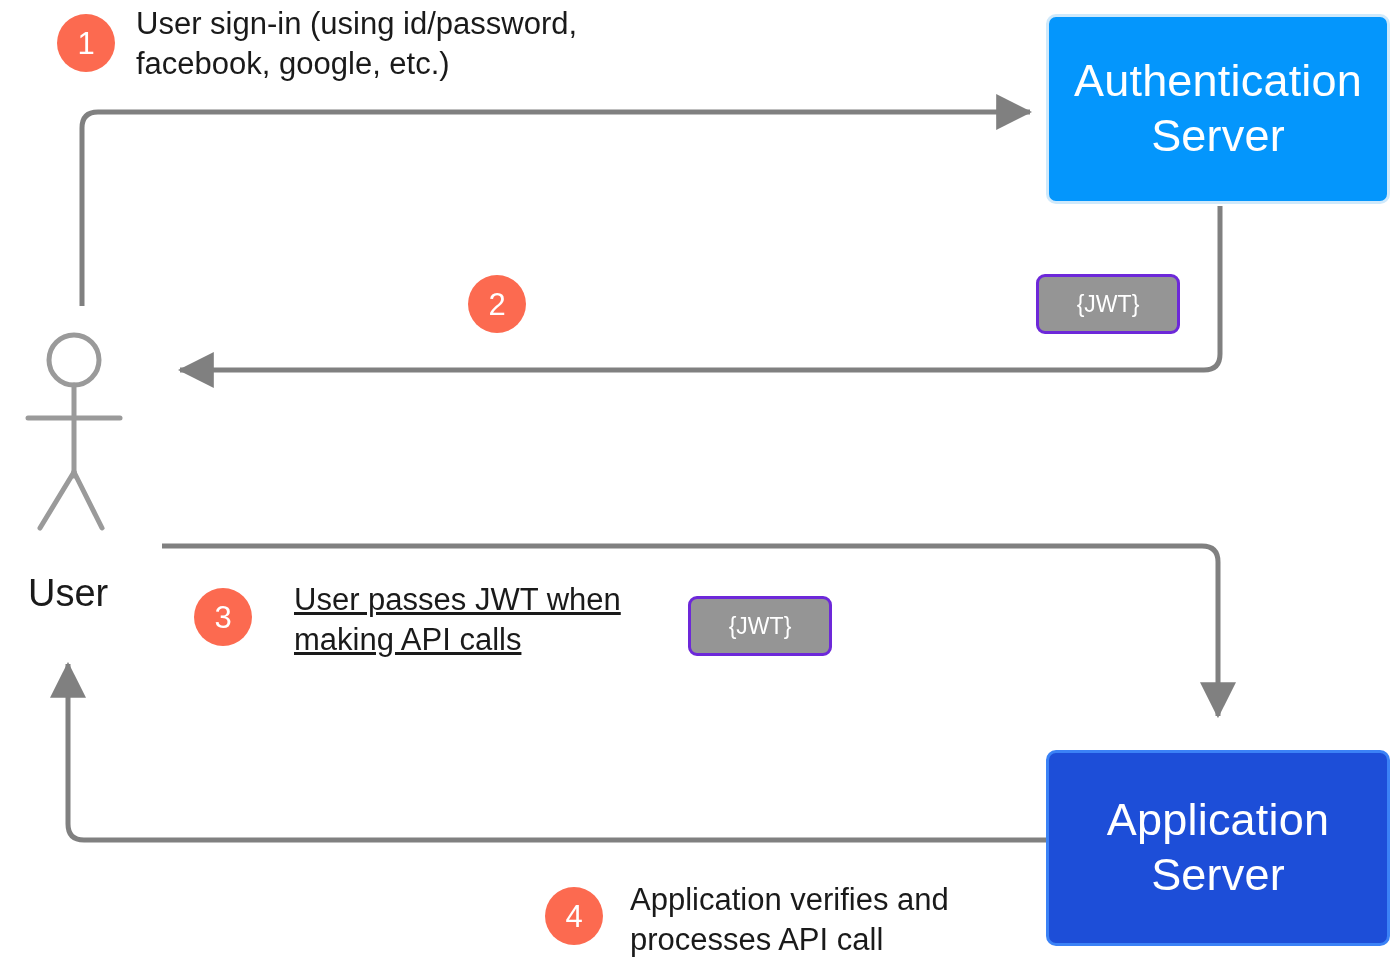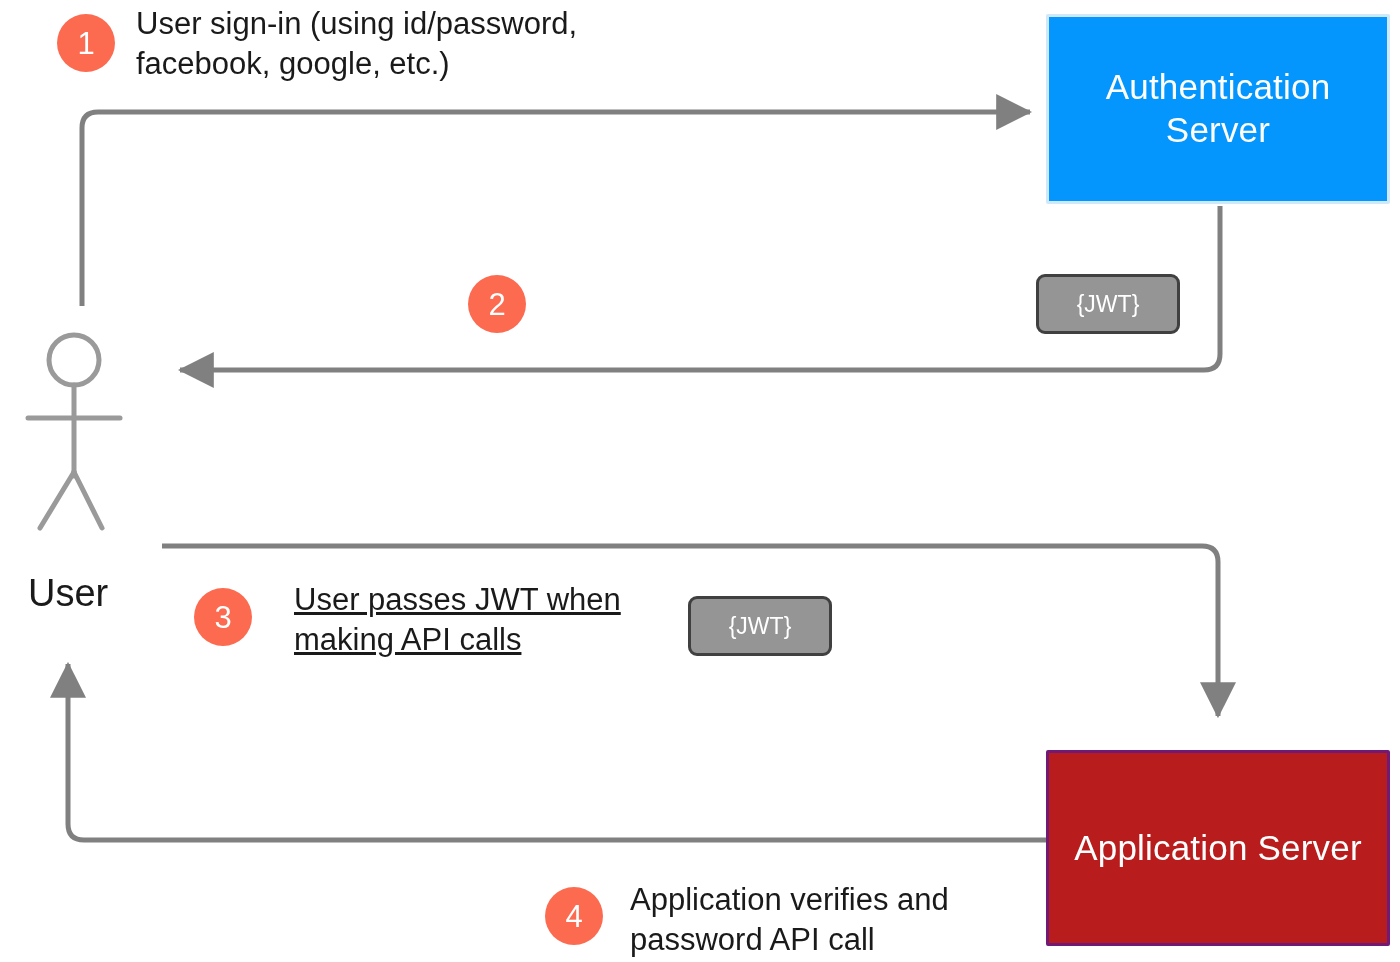--- a/index.html
+++ b/index.html
@@ -25,42 +25,42 @@
     height: 962px;
   }
 
   
   .node {
     position: absolute;
     display: flex;
     align-items: center;
     justify-content: center;
     text-align: center;
-    border-radius: 2px;
+    border-radius: 10px;
     color: #ffffff;
-    font-size: 35px;
+    font-size: 45px;
     line-height: 1.22;
     letter-spacing: 0.2px;
     box-sizing: border-box;
   }
   #auth-server {
     left: 1046px;
     top: 14px;
     width: 344px;
     height: 190px;
     background: #0496fc;
     border: 3px solid #cfe9fb;
   }
   #app-server {
     left: 1046px;
     top: 750px;
     width: 344px;
     height: 196px;
-    background: #b91c1c;
-    border: 3px solid #701a75;
+    background: #1d4ed8;
+    border: 3px solid #3b82f6;
   }
 
   
   .step-badge {
     position: absolute;
     width: 58px;
     height: 58px;
     border-radius: 50%;
     background: #fc6a50;
     color: #ffffff;
@@ -90,21 +90,21 @@
   #badge-4 { left: 545px; top: 887px; }
   #text-4  { left: 630px; top: 880px; width: 420px; }
 
   
   .jwt-chip {
     position: absolute;
     display: flex;
     align-items: center;
     justify-content: center;
     background: #959595;
-    border: 3px solid #404040;
+    border: 3px solid #6d28d9;
     border-radius: 9px;
     color: #ffffff;
     font-size: 23px;
     box-sizing: border-box;
   }
   #jwt-chip-1 { left: 1036px; top: 274px; width: 144px; height: 60px; }
   #jwt-chip-2 { left: 688px;  top: 596px; width: 144px; height: 60px; }
 
   
   #user-actor {
@@ -168,15 +168,15 @@
 facebook, google, etc.)</div>
 
   <div class="step-badge" id="badge-2">2</div>
 
   <div class="step-badge" id="badge-3">3</div>
   <div class="step-text" id="text-3">User passes JWT when
 making API calls</div>
 
   <div class="step-badge" id="badge-4">4</div>
   <div class="step-text" id="text-4">Application verifies and
-password API call</div>
+processes API call</div>
 
 </div>
 
 </body></html>

